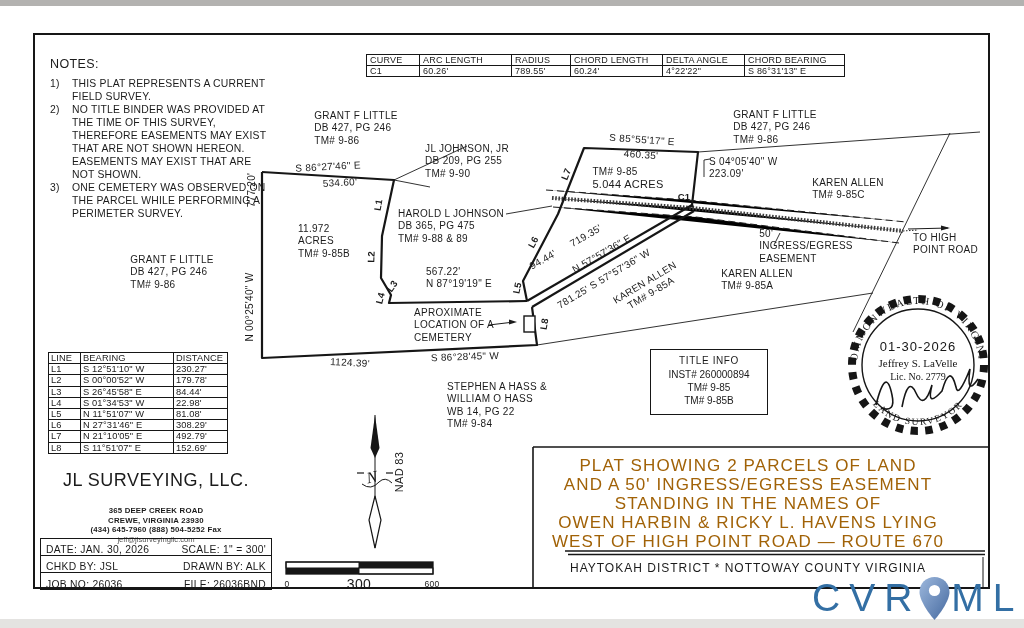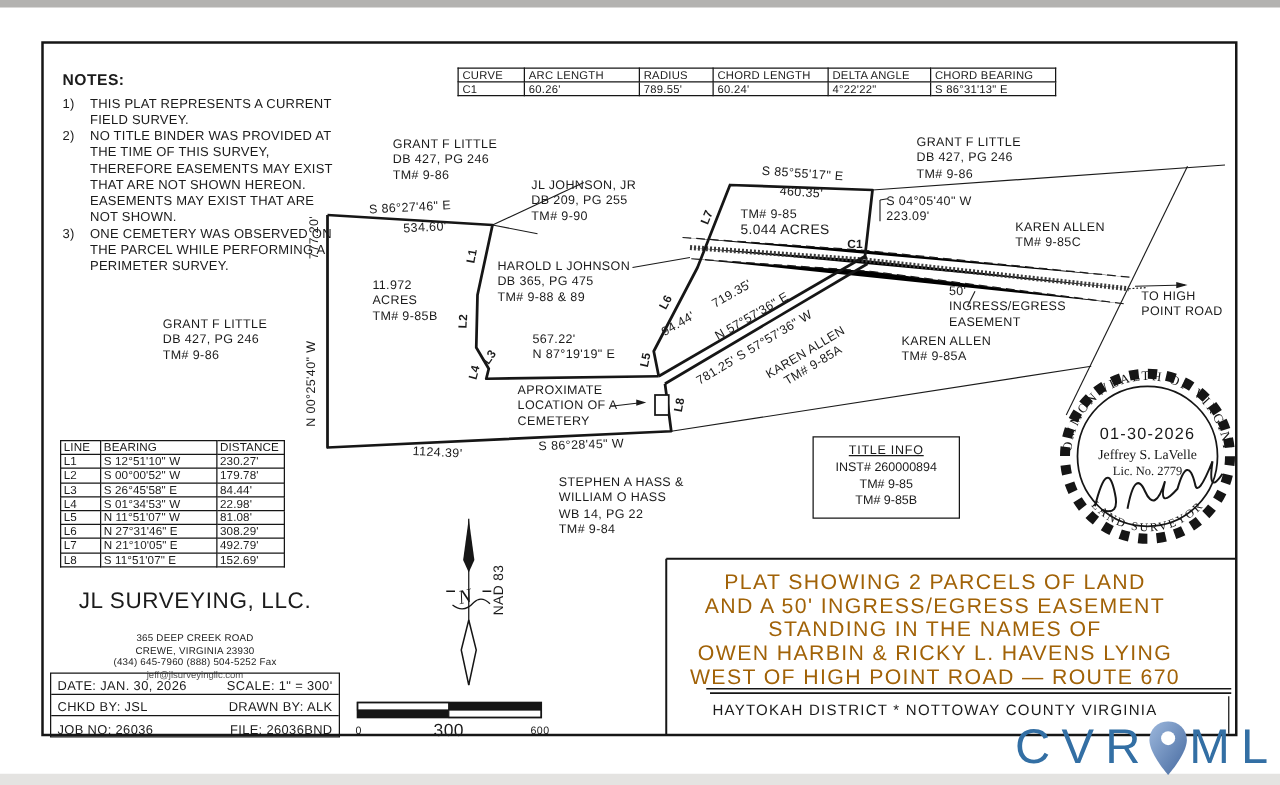--- a/index.html
+++ b/index.html
@@ -18,30 +18,30 @@
   
   table{border-collapse:collapse}
   .curve-table{position:absolute;left:366px;top:54px}
   .curve-table td{border:1.3px solid #161616;font-size:9px;letter-spacing:.2px;
                   height:10px;padding:0 3px;white-space:nowrap}
   .line-table{position:absolute;left:48px;top:352px}
   .line-table td{border:1.3px solid #161616;font-size:9.3px;letter-spacing:.1px;
                  height:10.2px;padding:0 2px;white-space:nowrap}
   .title-info{position:absolute;left:650px;top:349px;width:116px;height:60px;
               border:1.4px solid #161616;text-align:center;font-size:10px;line-height:13px;padding-top:4px}
-  .title-info .hd{text-decoration:underline;letter-spacing:.6px;margin-bottom:1px}
+  .title-info .hd{letter-spacing:.6px;margin-bottom:1px}
   
   .notes{position:absolute;left:50px;top:58px;width:218px;font-size:10.4px;line-height:13px;letter-spacing:.2px}
-  .notes .hd{font-weight:bold;font-size:12.5px;letter-spacing:.4px;margin-bottom:6px}
+  .notes .hd{font-weight:normal;font-size:12.5px;letter-spacing:.4px;margin-bottom:6px}
   .note-item{display:flex;margin:0}
   .note-item .num{width:22px;flex:none}
   
   .surveyor{position:absolute;left:156px;top:470px;transform:translateX(-50%);text-align:center;white-space:nowrap}
   .surveyor .nm{font-size:18px;letter-spacing:.5px;margin-bottom:15px}
-  .surveyor .ad{font-size:7.8px;font-weight:normal;line-height:9.6px;letter-spacing:.2px}
+  .surveyor .ad{font-size:7.8px;font-weight:bold;line-height:9.6px;letter-spacing:.2px}
   .surveyor .em{font-size:7.6px;color:#555;line-height:10px}
   .inforows{position:absolute;left:40px;top:538px;width:232px;height:52px;border:1.6px solid #161616;box-sizing:border-box}
   .inforow{height:16.2px;display:flex;justify-content:space-between;align-items:flex-end;
            padding:0 5px;font-size:10.3px;letter-spacing:.3px;white-space:nowrap}
   .inforow + .inforow{border-top:1.4px solid #161616}
   
   .bigtitle{position:absolute;left:748px;transform:translateX(-50%);font-size:17px;
             letter-spacing:1.1px;white-space:nowrap;color:#a16207}
   .district{position:absolute;left:748px;top:561px;transform:translateX(-50%);
             font-size:12px;letter-spacing:1px;white-space:nowrap}

